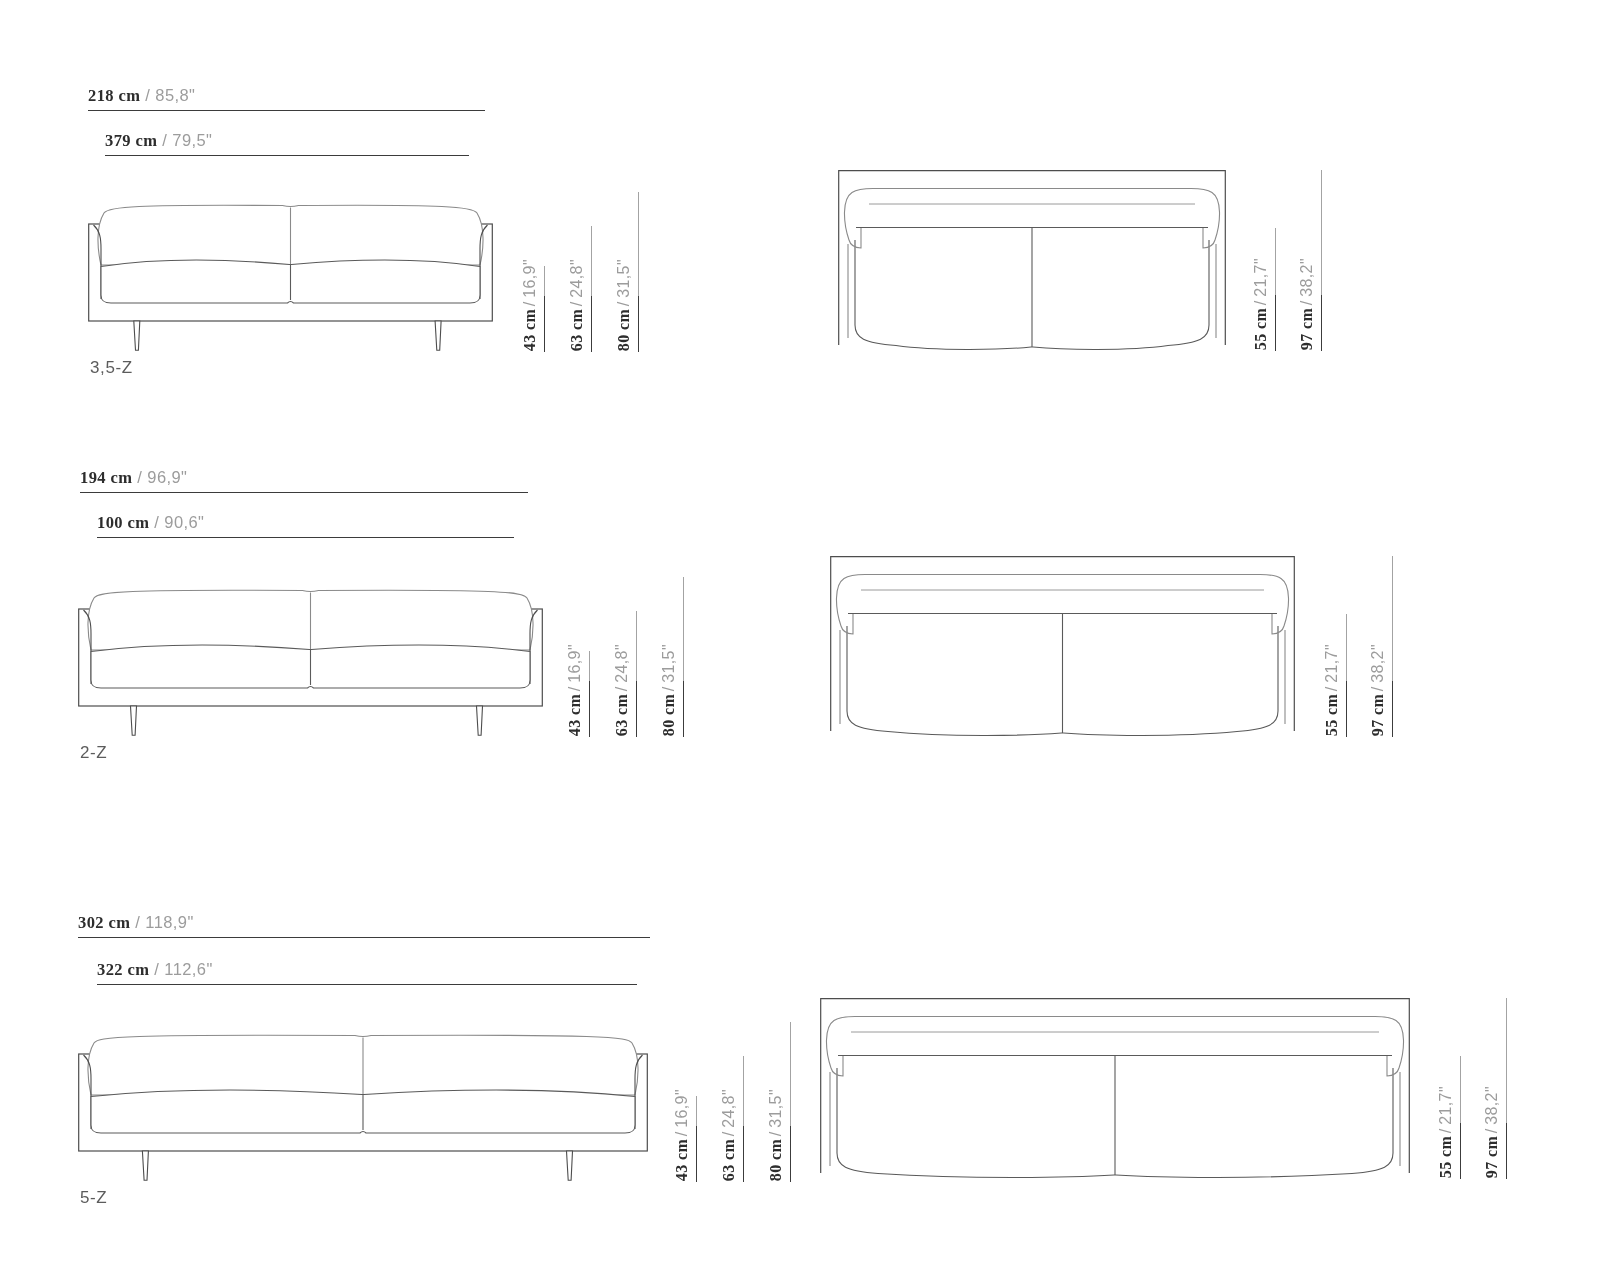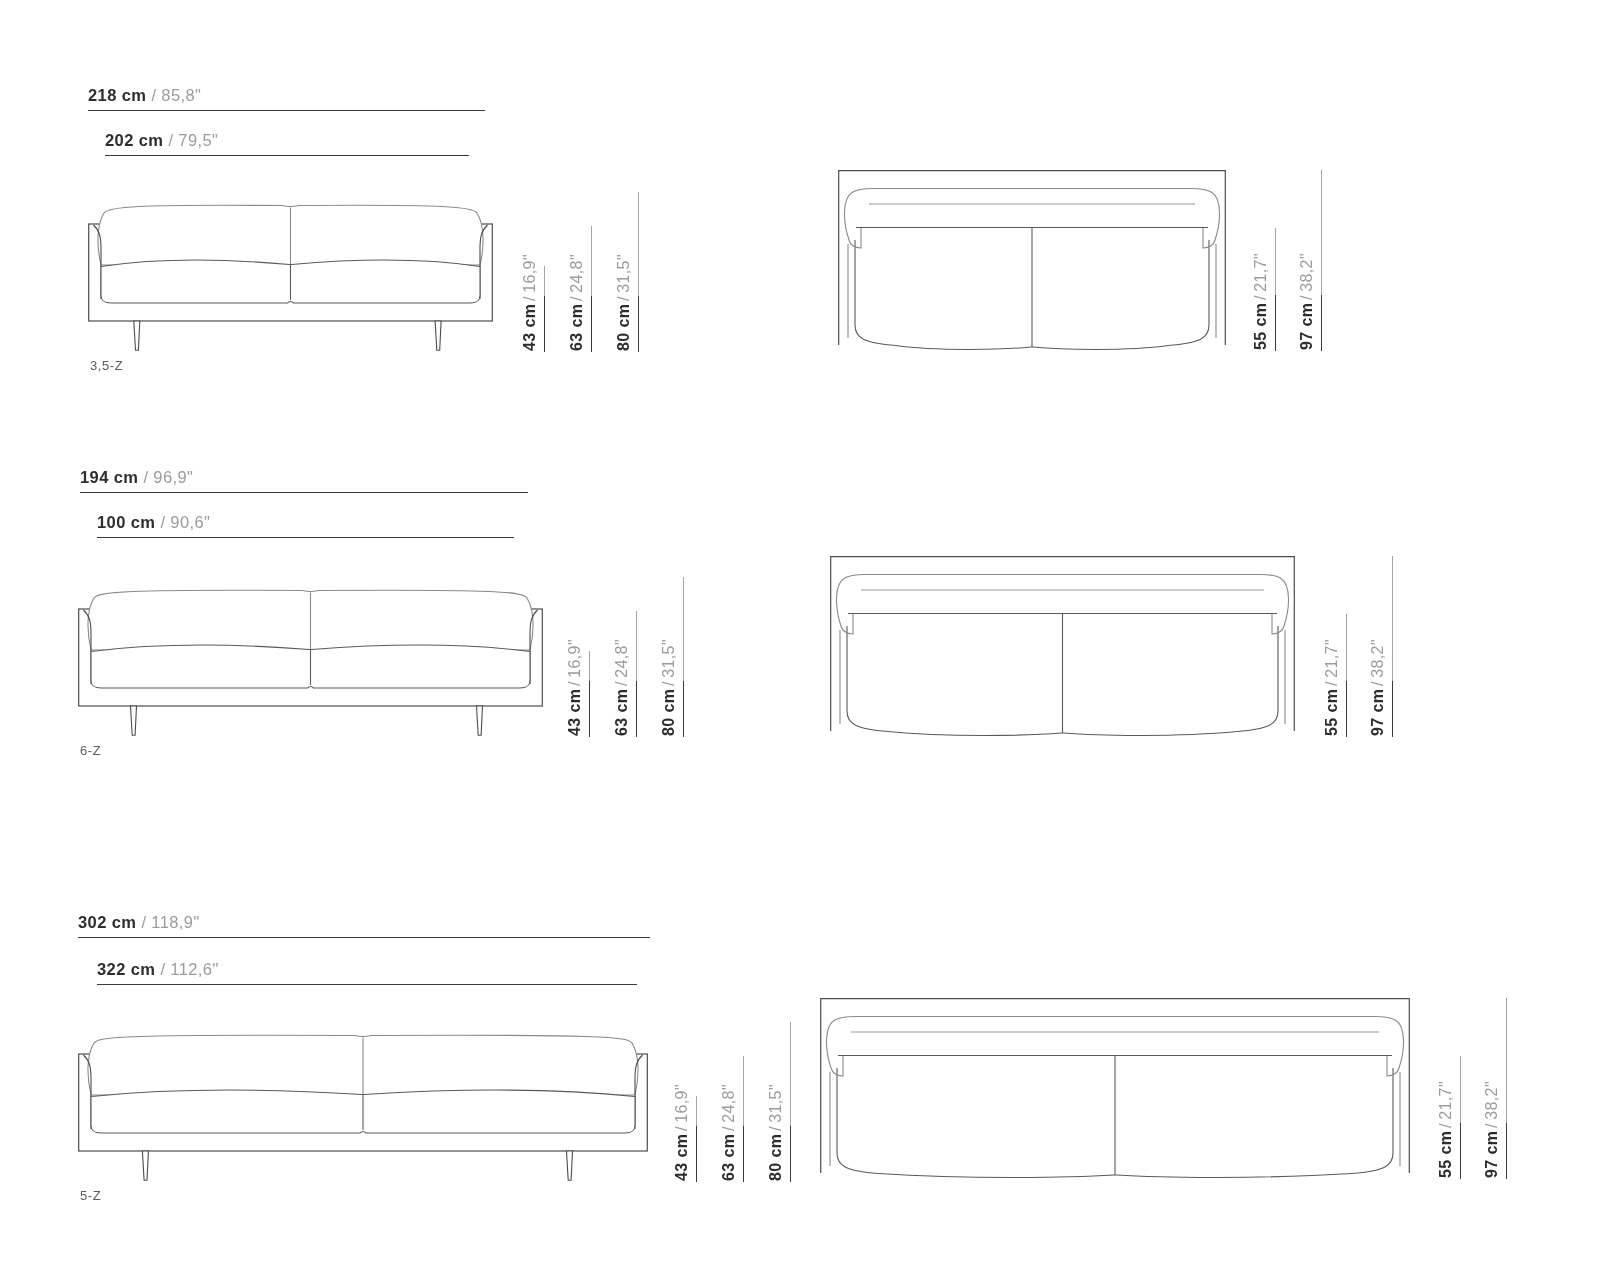--- a/index.html
+++ b/index.html
@@ -4,50 +4,50 @@
 <style>
   html,body{margin:0;padding:0;background:#fff;}
   .canvas{
     position:relative;width:1600px;height:1261px;background:#ffffff;
     font-family:"Liberation Sans",sans-serif;overflow:hidden;
   }
   .row{position:absolute;inset:0;pointer-events:none;}
   
   .wdim{position:absolute;}
   .hlabel{font-size:16.5px;color:#9c9c9c;letter-spacing:.4px;white-space:nowrap;line-height:21px;}
-  .cmv{font-weight:bold;color:#2d2d2d;}
+  .cmv{font-weight:bold;color:#2d2d2d;font-family:Liberation Serif, serif;}
   .hsep{margin:0 5px;color:#9c9c9c;}
   .inv{color:#9c9c9c;}
   .hrule{height:0;border-top:1.4px solid #3b3b3b;margin-top:4px;}
   
   .vdim{position:absolute;width:30px;height:215px;}
   .vline{position:absolute;right:0;bottom:0;width:1.4px;}
   .vlabel{
     position:absolute;right:6px;bottom:1px;
     writing-mode:vertical-rl;transform:rotate(180deg);
     font-size:16px;color:#9c9c9c;letter-spacing:.4px;white-space:nowrap;
   }
   .vlabel .cmv{font-weight:bold;color:#2d2d2d;}
   .vlabel .vsep{margin:3px 0;color:#9c9c9c;}
   
   .draw{position:absolute;line-height:0;}
-  .model{position:absolute;font-size:13px;color:#5c5c5c;letter-spacing:.6px;}
+  .model{position:absolute;font-size:17px;color:#5c5c5c;letter-spacing:.6px;}
 </style>
 </head>
 <body>
 
 <div class="canvas">
 
   <div class="row">
     <div class="wdim" style="left: 88px; top: 85px; width: 397px;">
       <div class="hlabel"><span class="cmv">218 cm</span><span class="hsep">/</span><span class="inv">85,8"</span></div>
       <div class="hrule"></div>
     </div>
     <div class="wdim" style="left: 105px; top: 130px; width: 364px;">
-      <div class="hlabel"><span class="cmv">202 cm</span><span class="hsep">/</span><span class="inv">79,5"</span></div>
+      <div class="hlabel"><span class="cmv">379 cm</span><span class="hsep">/</span><span class="inv">79,5"</span></div>
       <div class="hrule"></div>
     </div>
     <div class="draw" style="left: 88px; top: 202px;"><svg width="405" height="150" viewBox="0 0 405 150" xmlns="http://www.w3.org/2000/svg">
     <rect x="0.7" y="22" width="403.6" height="97" fill="#fff" stroke="#4d4d4d" stroke-width="1.2"></rect>
     <path d="M 45.8,119 l 6,0 l -1.4,29.3 l -2.9,0 Z" fill="#fff" stroke="#4d4d4d" stroke-width="1.1"></path>
     <path d="M 347.1,119 l 6,0 l -1.4,29.3 l -2.9,0 Z" fill="#fff" stroke="#4d4d4d" stroke-width="1.1"></path>
     <path d="M 13,63 C 9,46 8,24 16,11 C 20,4.5 46,2.5 194.5,3.5 Q 202.5,5.5 210.5,3.5 C 359.0,2.5 385.0,4.5 389.0,11 C 397.0,24 396.0,46 392.0,63 Z" fill="#fff" stroke="#8a8a8a" stroke-width="1.1"></path>
     <path d="M 202.5,5.5 L 202.5,62" stroke="#8a8a8a" stroke-width="1.1" fill="none"></path>
     <path d="M 5.5,23 C 12,29 13,36 13,47 L 13,97" fill="none" stroke="#4d4d4d" stroke-width="1.1"></path>
     <path d="M 399.5,23 C 393.0,29 392.0,36 392.0,47 L 392.0,97" fill="none" stroke="#4d4d4d" stroke-width="1.1"></path>
@@ -102,21 +102,21 @@
     <rect x="0.7" y="22" width="463.6" height="97" fill="#fff" stroke="#4d4d4d" stroke-width="1.2"></rect>
     <path d="M 52.5,119 l 6,0 l -1.4,29.3 l -2.9,0 Z" fill="#fff" stroke="#4d4d4d" stroke-width="1.1"></path>
     <path d="M 398.5,119 l 6,0 l -1.4,29.3 l -2.9,0 Z" fill="#fff" stroke="#4d4d4d" stroke-width="1.1"></path>
     <path d="M 13,63 C 9,46 8,24 16,11 C 20,4.5 46,2.5 224.5,3.5 Q 232.5,5.5 240.5,3.5 C 419.0,2.5 445.0,4.5 449.0,11 C 457.0,24 456.0,46 452.0,63 Z" fill="#fff" stroke="#8a8a8a" stroke-width="1.1"></path>
     <path d="M 232.5,5.5 L 232.5,62" stroke="#8a8a8a" stroke-width="1.1" fill="none"></path>
     <path d="M 5.5,23 C 12,29 13,36 13,47 L 13,97" fill="none" stroke="#4d4d4d" stroke-width="1.1"></path>
     <path d="M 459.5,23 C 453.0,29 452.0,36 452.0,47 L 452.0,97" fill="none" stroke="#4d4d4d" stroke-width="1.1"></path>
     <path d="M 13,64.5 C 83.7,55.5 167.4,57.5 231.5,62.5 L 233.5,62.5 C 297.6,57.5 381.3,55.5 452.0,64.5 L 452.0,93 C 452.0,99 449.0,101 442.0,101 L 235.5,101 Q 232.5,98 229.5,101 L 23,101 C 16,101 13,99 13,93 Z" fill="#fff" stroke="#5a5a5a" stroke-width="1.1"></path>
     <path d="M 232.5,62.5 L 232.5,98" stroke="#5a5a5a" stroke-width="1.1" fill="none"></path>
   </svg></div>
-    <div class="model" style="left: 80px; top: 743px;">6-Z</div>
+    <div class="model" style="left: 80px; top: 743px;">2-Z</div>
     <div class="vdim" style="left: 560px; top: 522px;">
       <div class="vlabel"><span class="cmv">43 cm</span><span class="vsep">/</span><span class="inv">16,9"</span></div>
       <div class="vline" style="height: 86px; background: linear-gradient(to top, rgb(60, 60, 60) 0px, rgb(60, 60, 60) 56px, rgb(163, 163, 163) 56px, rgb(163, 163, 163) 100%);"></div>
     </div>
     <div class="vdim" style="left: 607px; top: 522px;">
       <div class="vlabel"><span class="cmv">63 cm</span><span class="vsep">/</span><span class="inv">24,8"</span></div>
       <div class="vline" style="height: 126px; background: linear-gradient(to top, rgb(60, 60, 60) 0px, rgb(60, 60, 60) 56px, rgb(163, 163, 163) 56px, rgb(163, 163, 163) 100%);"></div>
     </div>
     <div class="vdim" style="left: 654px; top: 522px;">
       <div class="vlabel"><span class="cmv">80 cm</span><span class="vsep">/</span><span class="inv">31,5"</span></div>

